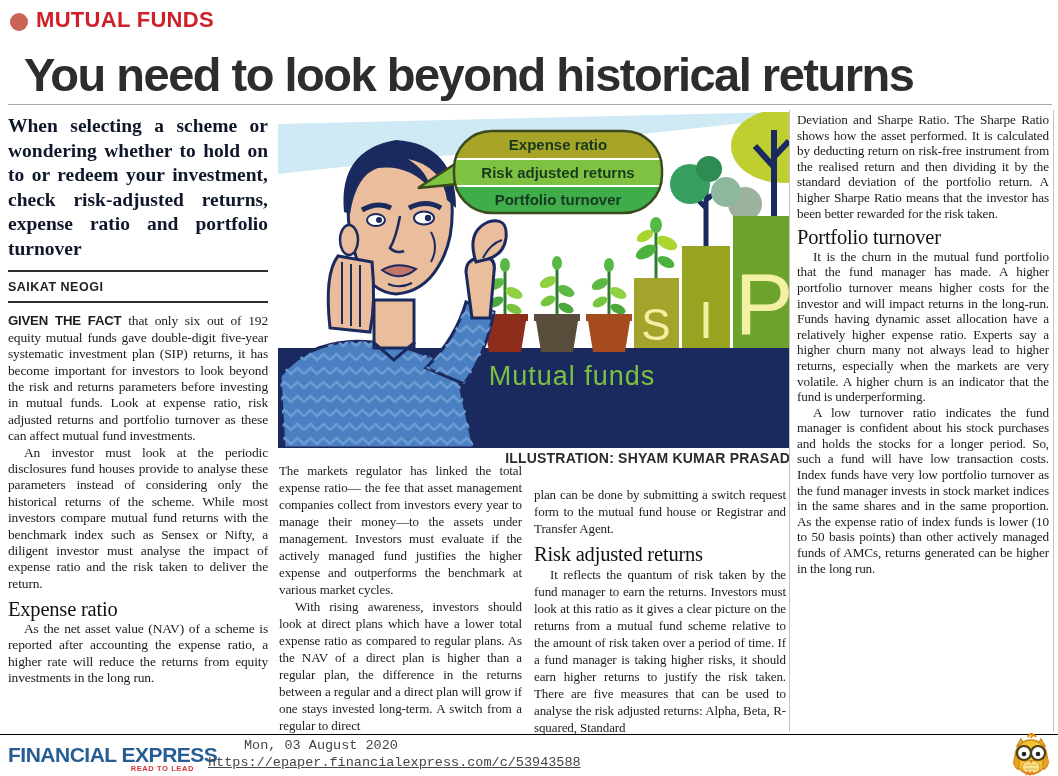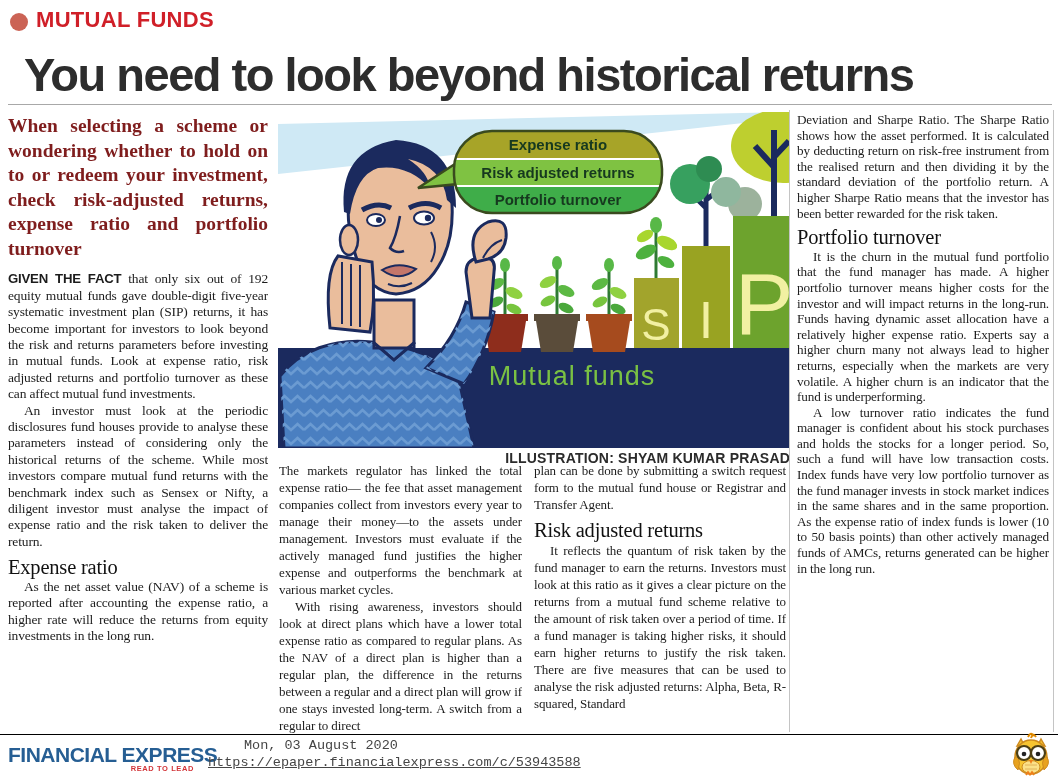--- a/index.html
+++ b/index.html
@@ -7,21 +7,21 @@
         font-family:"Liberation Serif",serif;color:#1c1c1c;}
   
   .kicker-dot{position:absolute;left:10px;top:13px;width:18px;height:18px;border-radius:50%;background:#cb6355;}
   .kicker-label{position:absolute;left:36px;top:7px;font-family:"Liberation Sans",sans-serif;
         font-weight:800;font-size:22px;letter-spacing:.3px;color:#d01f28;}
   .headline{position:absolute;left:8px;top:34px;width:1046px;font-family:"Liberation Sans",sans-serif;
         font-weight:700;font-size:47px;line-height:1.08;letter-spacing:-1.5px;color:#2d2d2d;white-space:nowrap;}
   .hrule-top{position:absolute;left:8px;top:104px;width:1044px;height:1px;background:#a8a8a8;}
   
   .col{position:absolute;text-align:justify;}
-  .standfirst{font-weight:700;font-size:19.5px;line-height:1.26;color:#7f1d1d;}
+  .standfirst{font-weight:700;font-size:19.5px;line-height:1.26;color:#0f172a;}
   .byline-box{margin-top:9px;border-top:2px solid #2e2e2e;border-bottom:2px solid #2e2e2e;padding:5px 0 6px 0;}
   .byline{font-family:"Liberation Sans",sans-serif;font-weight:700;font-size:12.5px;letter-spacing:.5px;color:#222;}
   .body-txt{font-size:13.5px;line-height:16.4px;letter-spacing:-.15px;}
   .body-sm{font-size:13px;line-height:17px;letter-spacing:-.1px;}
   .body-xs{font-size:13.2px;line-height:15.6px;letter-spacing:-.15px;}
   .col p{margin:0;}
   .col p.ind{text-indent:16px;}
   .lead-in{font-family:"Liberation Sans",sans-serif;font-weight:800;font-size:13.2px;letter-spacing:-.2px;}
   .sec-head{font-size:20.5px;font-weight:400;color:#111;margin:9px 0 3px 0;text-align:left;letter-spacing:-.2px;}
   .first-gap{margin-top:10px;}
@@ -47,20 +47,23 @@
 
 <div id="page">
 
   <div class="kicker-dot"></div>
   <div class="kicker-label">MUTUAL FUNDS</div>
   <h1 class="headline" style="margin:16px;">You need to look beyond historical returns</h1>
   <div class="hrule-top"></div>
 
   <div class="col" style="left:8px;top:114px;width:260px;height:620px;overflow:hidden;">
     <div class="standfirst">When selecting a scheme or wondering whether to hold on to or redeem your investment, check risk-adjusted returns, expense ratio and portfolio turnover</div>
+    <div class="byline-box">
+      <span class="byline">SAIKAT NEOGI</span>
+    </div>
     <div class="body-txt first-gap">
       <p><span class="lead-in">GIVEN THE FACT</span><span> that only six out of 192 equity mutual funds gave double-digit five-year systematic investment plan (SIP) returns, it has become important for investors to look beyond the risk and returns parameters before investing in mutual funds. Look at expense ratio, risk adjusted returns and portfolio turnover as these can affect mutual fund investments.</span></p>
       <p class="ind">An investor must look at the periodic disclosures fund houses provide to analyse these parameters instead of considering only the historical returns of the scheme. While most investors compare mutual fund returns with the benchmark index such as Sensex or Nifty, a diligent investor must analyse the impact of expense ratio and the risk taken to deliver the return.</p>
       <h2 class="sec-head">Expense ratio</h2>
       <p class="ind">As the net asset value (NAV) of a scheme is reported after accounting the expense ratio, a higher rate will reduce the returns from equity investments in the long run.</p>
     </div>
   </div>
 
   <div class="illus">
     <svg width="512" height="336" viewBox="0 0 512 336" xmlns="http://www.w3.org/2000/svg">
@@ -186,21 +189,21 @@
       </g>
     </svg>
   </div>
   <div class="credit">ILLUSTRATION: SHYAM KUMAR PRASAD</div>
 
   <div class="col body-sm" style="left:279px;top:462px;width:243px;height:272px;overflow:hidden;">
     <p>The markets regulator has linked the total expense ratio— the fee that asset management companies collect from investors every year to manage their money—to the assets under management. Investors must evaluate if the actively managed fund justifies the higher expense and outperforms the benchmark at various market cycles.</p>
     <p class="ind">With rising awareness, investors should look at direct plans which have a lower total expense ratio as compared to regular plans. As the NAV of a direct plan is higher than a regular plan, the difference in the returns between a regular and a direct plan will grow if one stays invested long-term. A switch from a regular to direct</p>
   </div>
 
-  <div class="col body-sm" style="left:534px;top:462px;width:252px;height:272px;overflow:hidden;">
+  <div class="col body-sm" style="left:534px;top:486px;width:252px;height:272px;overflow:hidden;">
     <p>plan can be done by submitting a switch request form to the mutual fund house or Registrar and Transfer Agent.</p>
     <h2 class="sec-head">Risk adjusted returns</h2>
     <p class="ind">It reflects the quantum of risk taken by the fund manager to earn the returns. Investors must look at this ratio as it gives a clear picture on the returns from a mutual fund scheme relative to the amount of risk taken over a period of time. If a fund manager is taking higher risks, it should earn higher returns to justify the risk taken. There are five measures that can be used to analyse the risk adjusted returns: Alpha, Beta, R-squared, Standard</p>
   </div>
 
   <div class="col body-xs" style="left:797px;top:112px;width:252px;height:622px;overflow:hidden;">
     <p>Deviation and Sharpe Ratio. The Sharpe Ratio shows how the asset performed. It is calculated by deducting return on risk-free instrument from the realised return and then dividing it by the standard deviation of the portfolio return. A higher Sharpe Ratio means that the investor has been better rewarded for the risk taken.</p>
     <h2 class="sec-head">Portfolio turnover</h2>
     <p class="ind">It is the churn in the mutual fund portfolio that the fund manager has made. A higher portfolio turnover means higher costs for the investor and will impact returns in the long-run. Funds having dynamic asset allocation have a relatively higher expense ratio. Experts say a higher churn many not always lead to higher returns, especially when the markets are very volatile. A higher churn is an indicator that the fund is underperforming.</p>
     <p class="ind">A low turnover ratio indicates the fund manager is confident about his stock purchases and holds the stocks for a longer period. So, such a fund will have low transaction costs. Index funds have very low portfolio turnover as the fund manager invests in stock market indices in the same shares and in the same proportion. As the expense ratio of index funds is lower (10 to 50 basis points) than other actively managed funds of AMCs, returns generated can be higher in the long run.</p>

